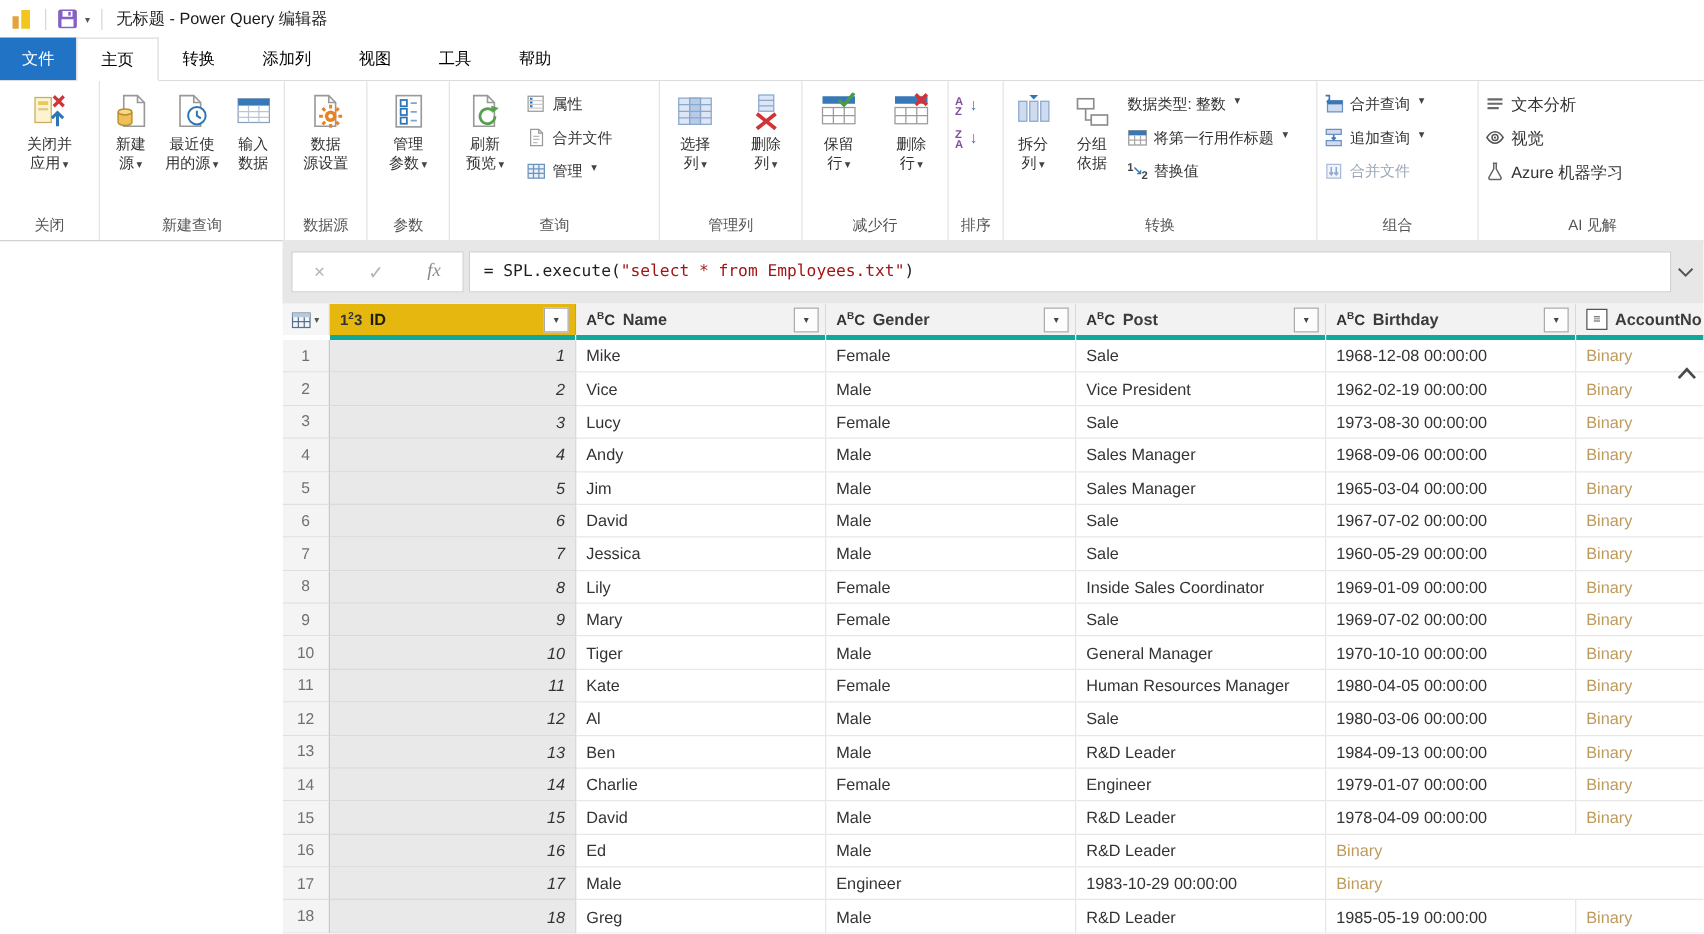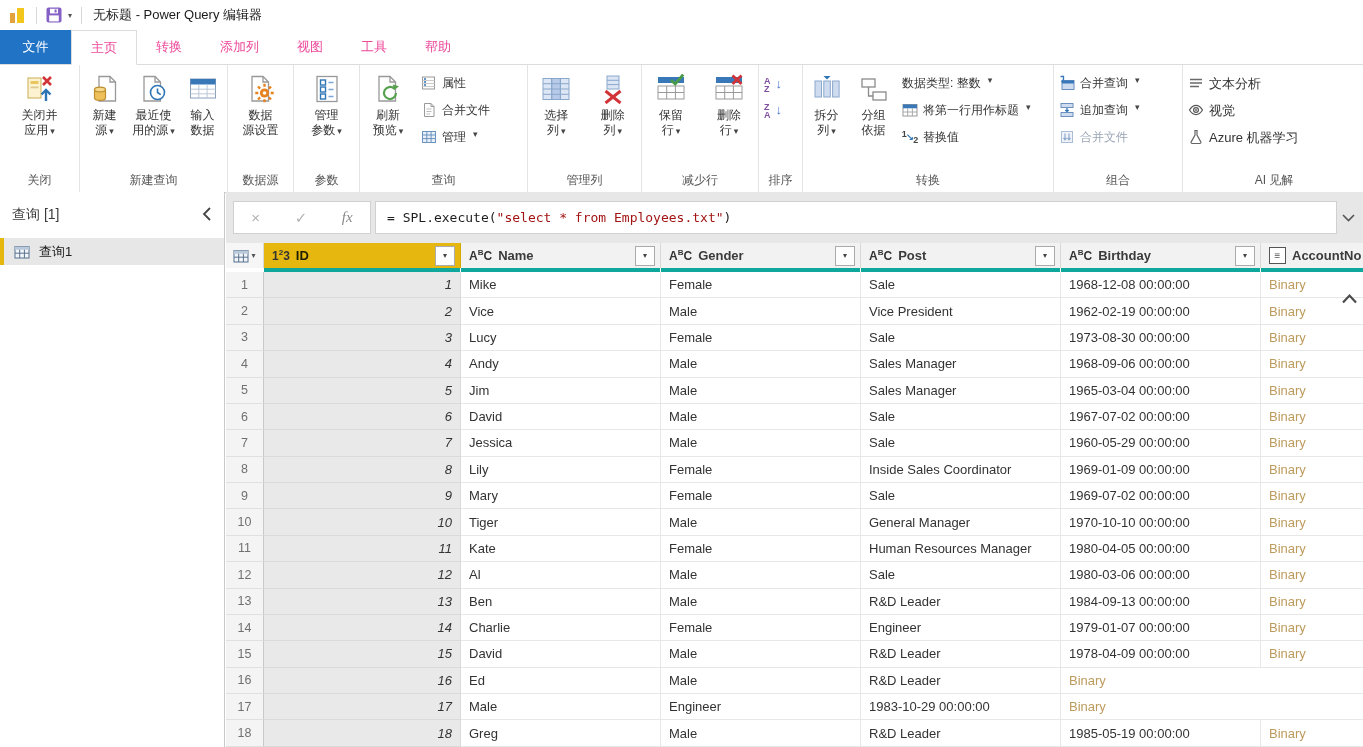--- a/index.html
+++ b/index.html
@@ -5,22 +5,22 @@
   html,body{margin:0;padding:0;background:#fff}
   #app{position:relative;width:1363px;height:747px;background:#fff;overflow:hidden;
        font-family:"Liberation Sans","DejaVu Sans",sans-serif;color:#333;font-size:13px}
   
   .titlebar{position:absolute;top:0;left:0;right:0;height:30px;display:flex;align-items:center;padding-left:9px;background:#fff}
   .tb-sep{width:1px;height:17px;background:#d7d7d7;margin:0 9px}
   .tb-title{font-size:13px;color:#1a1a1a;margin-left:2px}
   .qat-dd{font-size:8px;color:#555;margin-left:6px}
   
   .tabrow{position:absolute;top:30px;left:0;right:0;height:35px;display:flex;align-items:stretch;background:#fff;border-bottom:1px solid #dcdcdc;box-sizing:border-box}
-  .tab-file{width:71px;background:#2173c6;color:#fff;display:flex;align-items:center;justify-content:center;font-size:13px;cursor:default}
-  .tab{padding:0 19px;display:flex;align-items:center;font-size:13px;color:#ec4899;cursor:default}
+  .tab-file{width:61px;background:#2173c6;color:#fff;display:flex;align-items:center;justify-content:center;font-size:13px;cursor:default}
+  .tab{padding:0 19px;display:flex;align-items:center;font-size:13px;color:#000000;cursor:default}
   .tab.active{border:1px solid #dcdcdc;border-bottom:1px solid #fff;margin-bottom:-1px;background:#fff}
   
   .ribbon{position:absolute;top:65px;left:0;right:0;height:127px;background:#fff;border-bottom:1px solid #d2d2d2;display:flex;box-sizing:content-box}
   .rgroup{position:relative;height:100%;border-right:1px solid #e4e4e4;box-sizing:border-box;flex:none}
   .rgroup-label{position:absolute;bottom:3px;left:0;right:0;text-align:center;font-size:12px;color:#555;white-space:nowrap}
   .gbody{position:absolute;top:4px;left:0;right:0;bottom:22px;display:flex}
   .bigbtns{display:flex;width:100%;justify-content:flex-start}
   .bigbtn{flex:1 1 0;min-width:0;display:flex;flex-direction:column;align-items:center;padding-top:2px;cursor:default}
   .bigbtn.fixed{flex:none}
   .bicon{height:33px;display:flex;align-items:flex-end;justify-content:center}
@@ -483,39 +483,20 @@
                 </svg>
               </span>
           <span class="slabel">Azure 机器学习</span>
         </div>
       </div>
         </div>
       <div class="rgroup-label">AI 见解</div>
     </div>
   </div>
 
-  <div class="sidebar">
-    <div class="sb-head">
-      <span>查询 [1]</span>
-      <span class="sb-collapse">
-        <svg width="11" height="16" viewBox="0 0 11 16">
-            <path d="M9 2L3 8l6 6" fill="none" stroke="#444" stroke-width="1.8"></path>
-          </svg></span>
-    </div>
-    <div class="sb-item">
-      <span class="sicon">
-        <svg width="16" height="16" viewBox="0 0 16 16">
-            <rect x="1" y="2.5" width="14" height="11.5" fill="#f2f6fa" stroke="#57718d"></rect>
-            <rect x="1" y="2.5" width="14" height="3.2" fill="#b9c9d9"></rect>
-            <path d="M1 9.2h14M5.7 5.7v8.3M10.4 5.7v8.3" stroke="#57718d" fill="none"></path>
-          </svg>
-        </span>
-      <span>查询1</span>
-    </div>
-  </div>
 
   <div class="content">
 
     <div class="formula-strip">
       <div class="fbtns">
         <span class="f-cancel">×</span>
         <span class="f-check">✓</span>
         <span class="fx">fx</span>
       </div>
       <div class="finput"><span class="f-eq">= SPL.execute(</span><span class="f-str">"select * from Employees.txt"</span><span class="f-eq">)</span></div>

